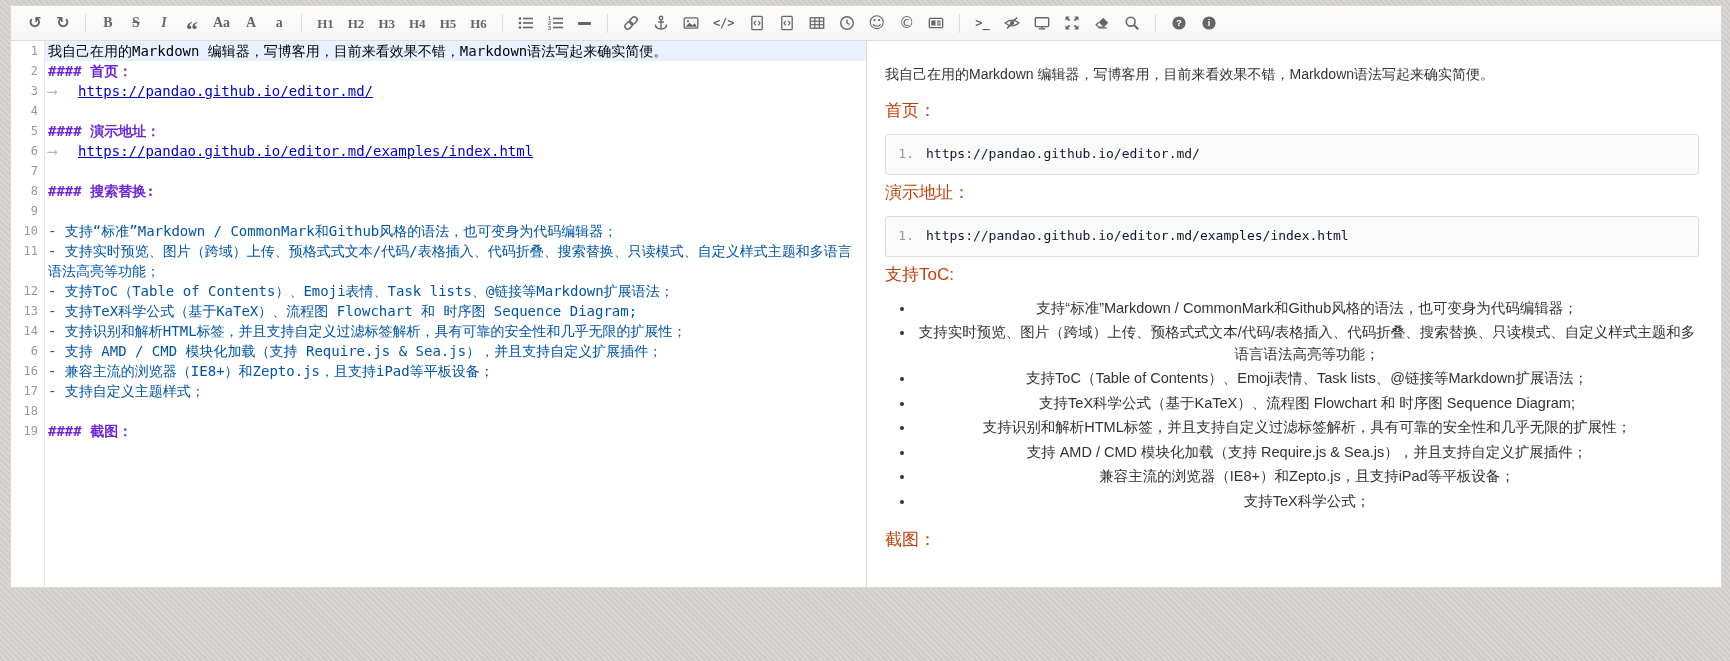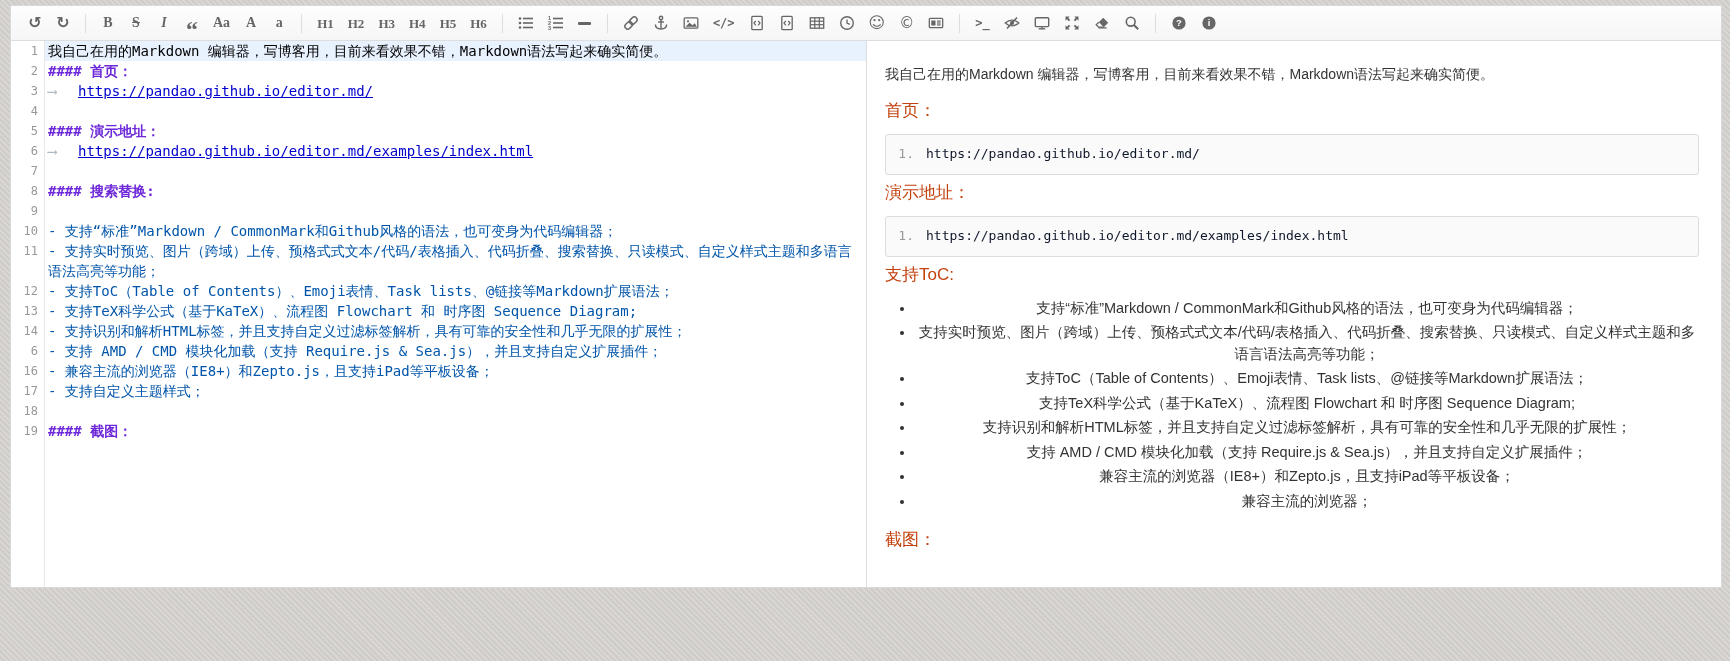--- a/index.html
+++ b/index.html
@@ -419,18 +419,18 @@
         <pre class="code-block"><span class="pre-ln">1.</span><code><span class="code-scheme">https</span><span class="code-rest">://pandao.github.io/editor.md/examples/index.html</span></code></pre>
         <h4>支持ToC:</h4>
         <ul class="feature-list">
           <li>支持“标准”Markdown / CommonMark和Github风格的语法，也可变身为代码编辑器；</li>
           <li>支持实时预览、图片（跨域）上传、预格式式文本/代码/表格插入、代码折叠、搜索替换、只读模式、自定义样式主题和多语言语法高亮等功能；</li>
           <li>支持ToC（Table of Contents）、Emoji表情、Task lists、@链接等Markdown扩展语法；</li>
           <li>支持TeX科学公式（基于KaTeX）、流程图 Flowchart 和 时序图 Sequence Diagram;</li>
           <li>支持识别和解析HTML标签，并且支持自定义过滤标签解析，具有可靠的安全性和几乎无限的扩展性；</li>
           <li>支持 AMD / CMD 模块化加载（支持 Require.js &amp; Sea.js），并且支持自定义扩展插件；</li>
           <li>兼容主流的浏览器（IE8+）和Zepto.js，且支持iPad等平板设备；</li>
-          <li>兼容主流的浏览器；</li>
+          <li>支持TeX科学公式；</li>
         </ul>
         <h4>截图：</h4>
       </div>
   </div>
 </div>
 
 </body></html>

